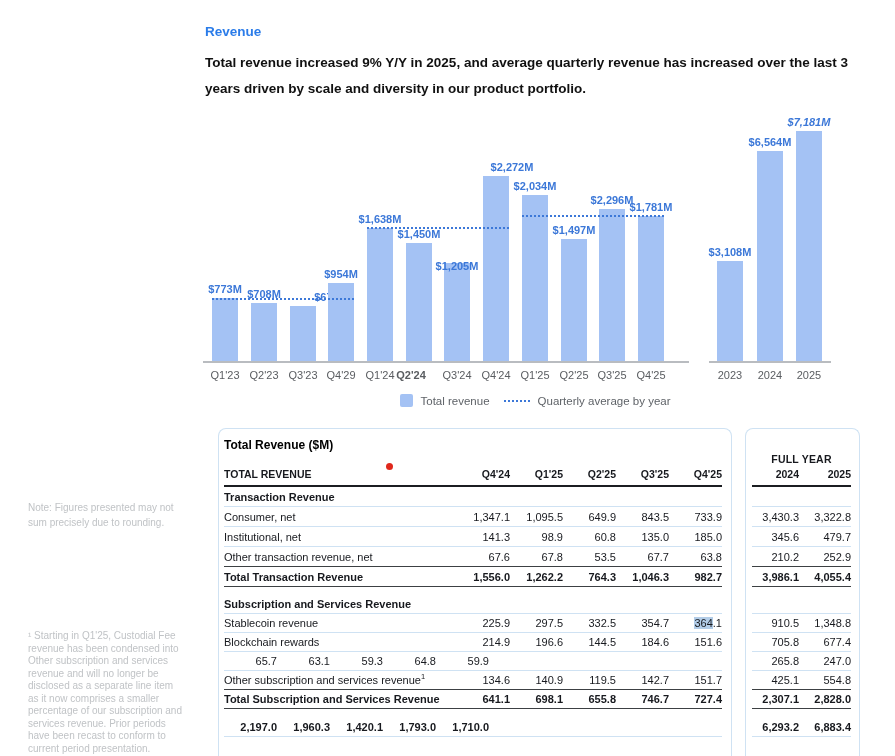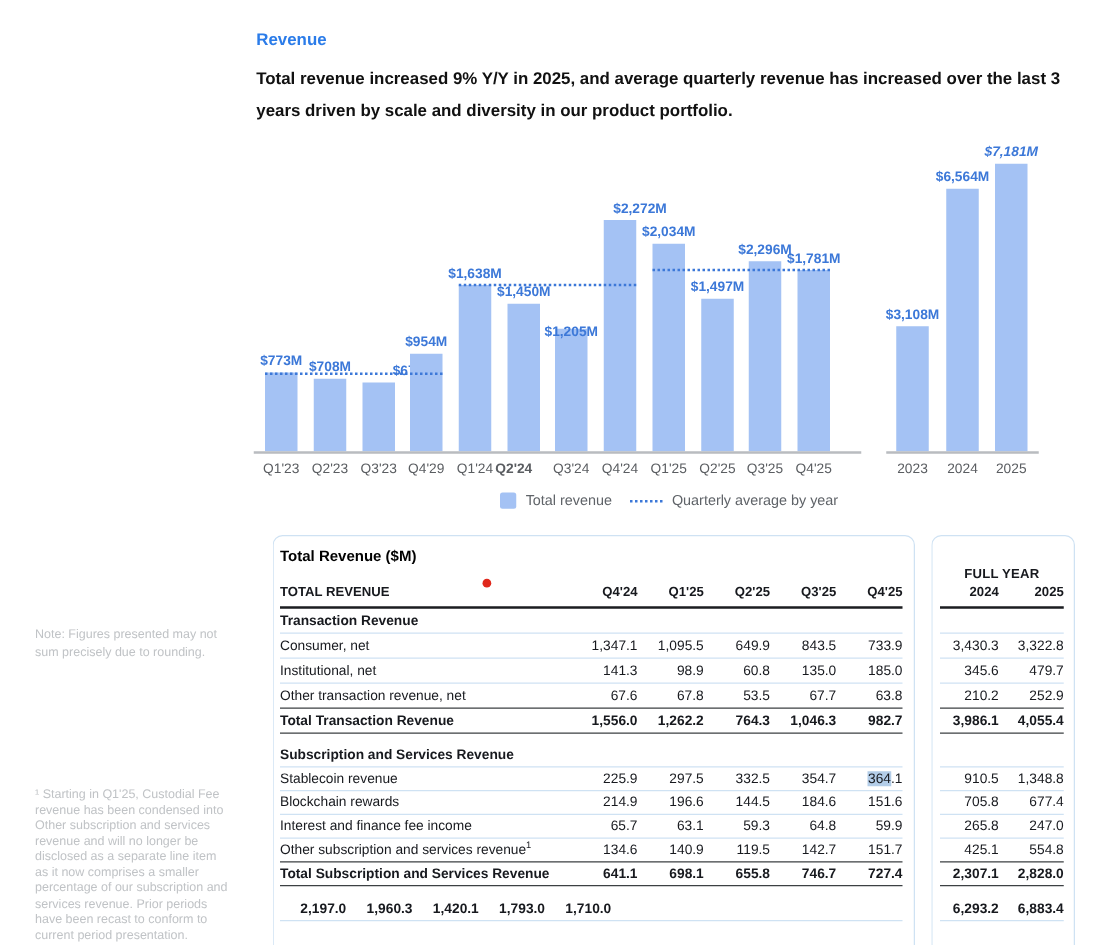--- a/index.html
+++ b/index.html
@@ -213,21 +213,20 @@
       </div>
       <div class="trow data" style="height: 19px;">
         <div class="cell label">Blockchain rewards</div>
         <div class="cell num">214.9</div>
         <div class="cell num">196.6</div>
         <div class="cell num">144.5</div>
         <div class="cell num">184.6</div>
         <div class="cell num">151.6</div>
       </div>
       <div class="trow data" style="height: 19px;">
-        <div class="cell label">Interest and finance fee income</div>
         <div class="cell num">65.7</div>
         <div class="cell num">63.1</div>
         <div class="cell num">59.3</div>
         <div class="cell num">64.8</div>
         <div class="cell num">59.9</div>
       </div>
       <div class="trow data dark-b" style="height: 19px;">
         <div class="cell label">Other subscription and services revenue<sup>1</sup></div>
         <div class="cell num">134.6</div>
         <div class="cell num">140.9</div>

